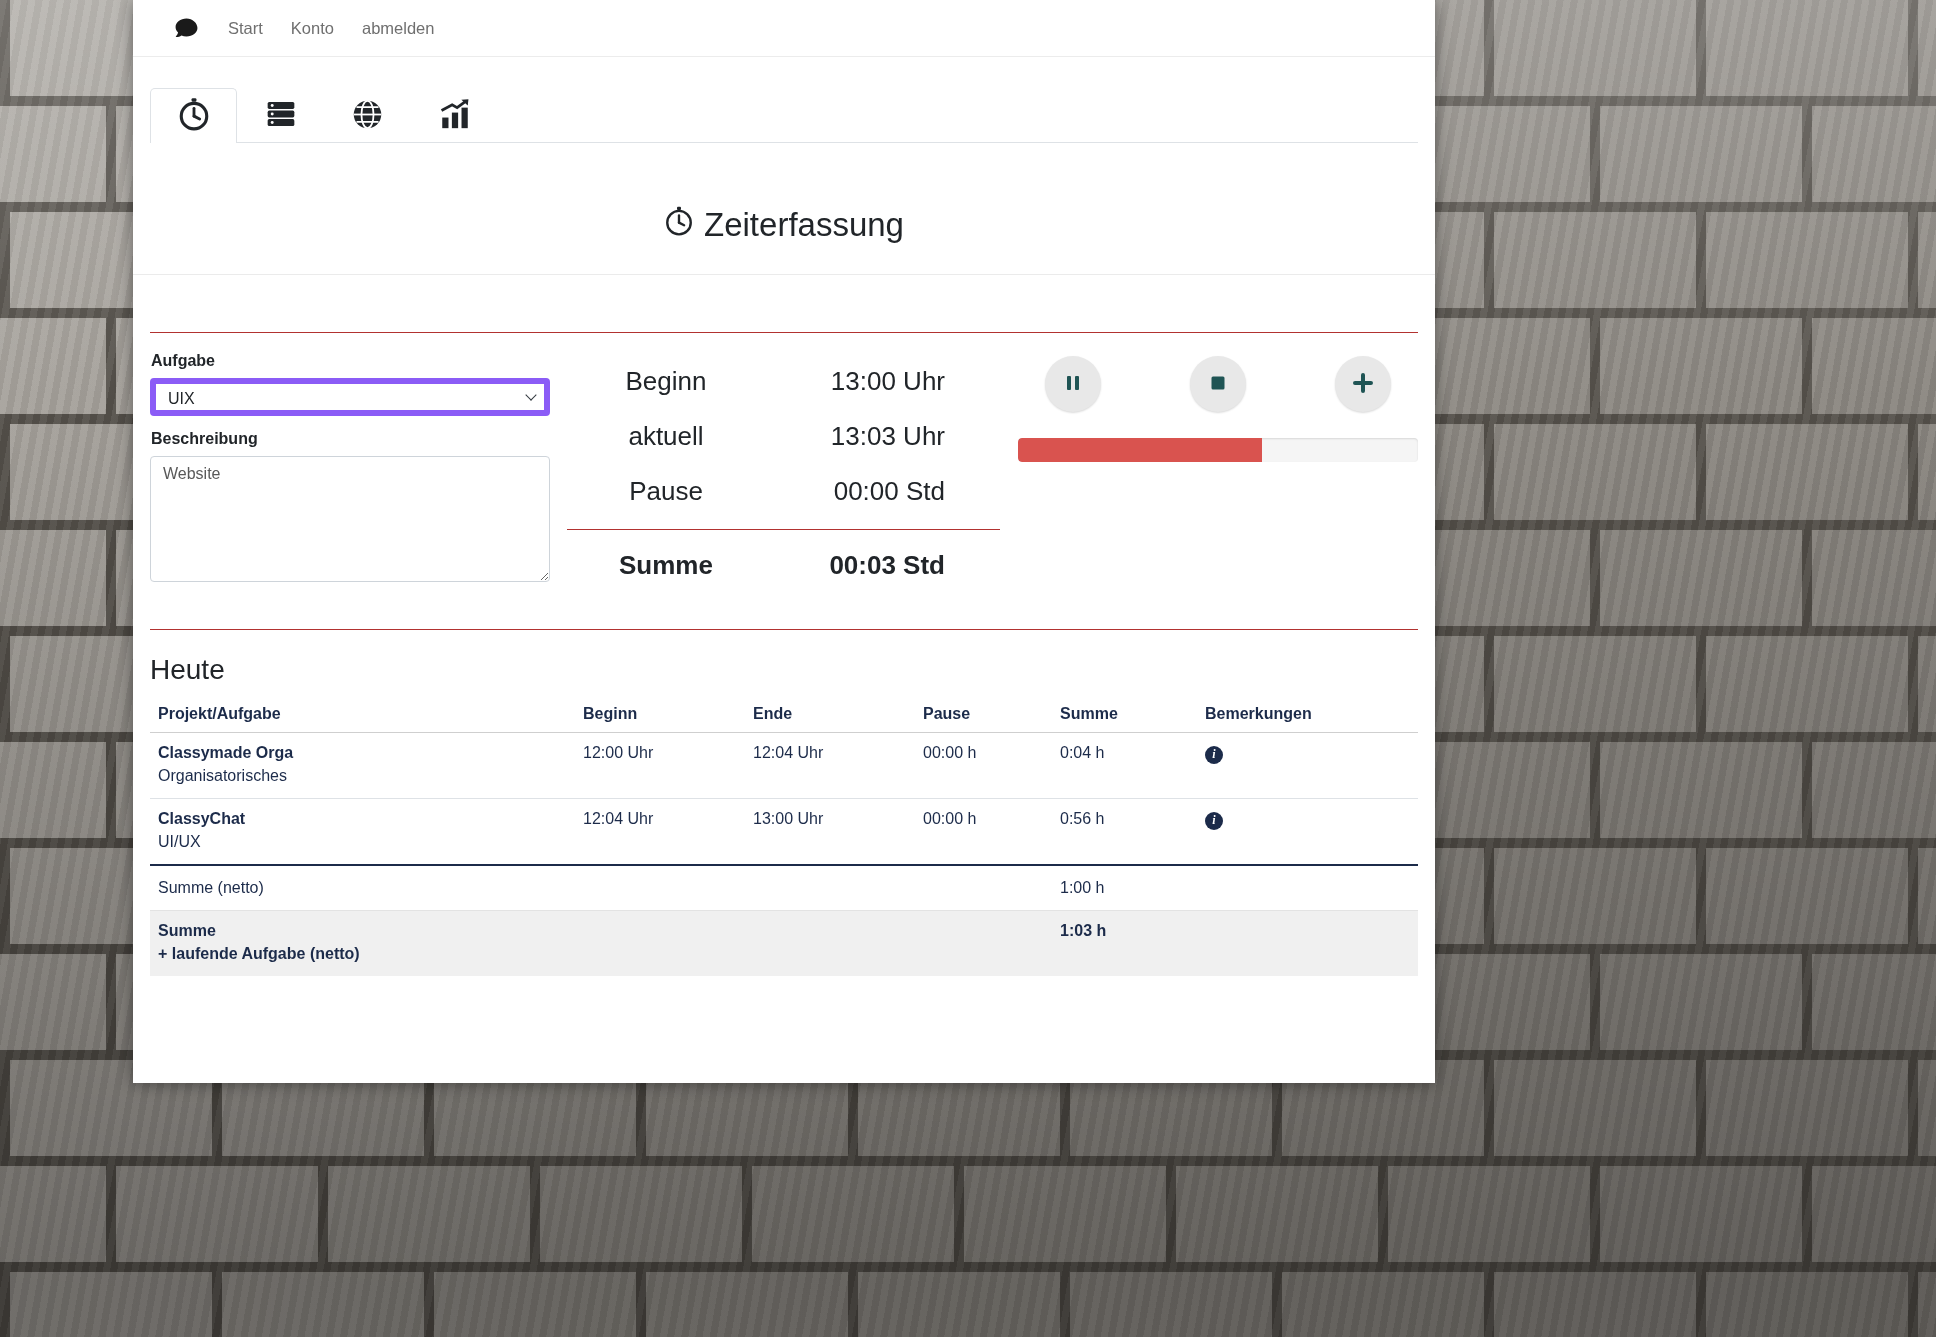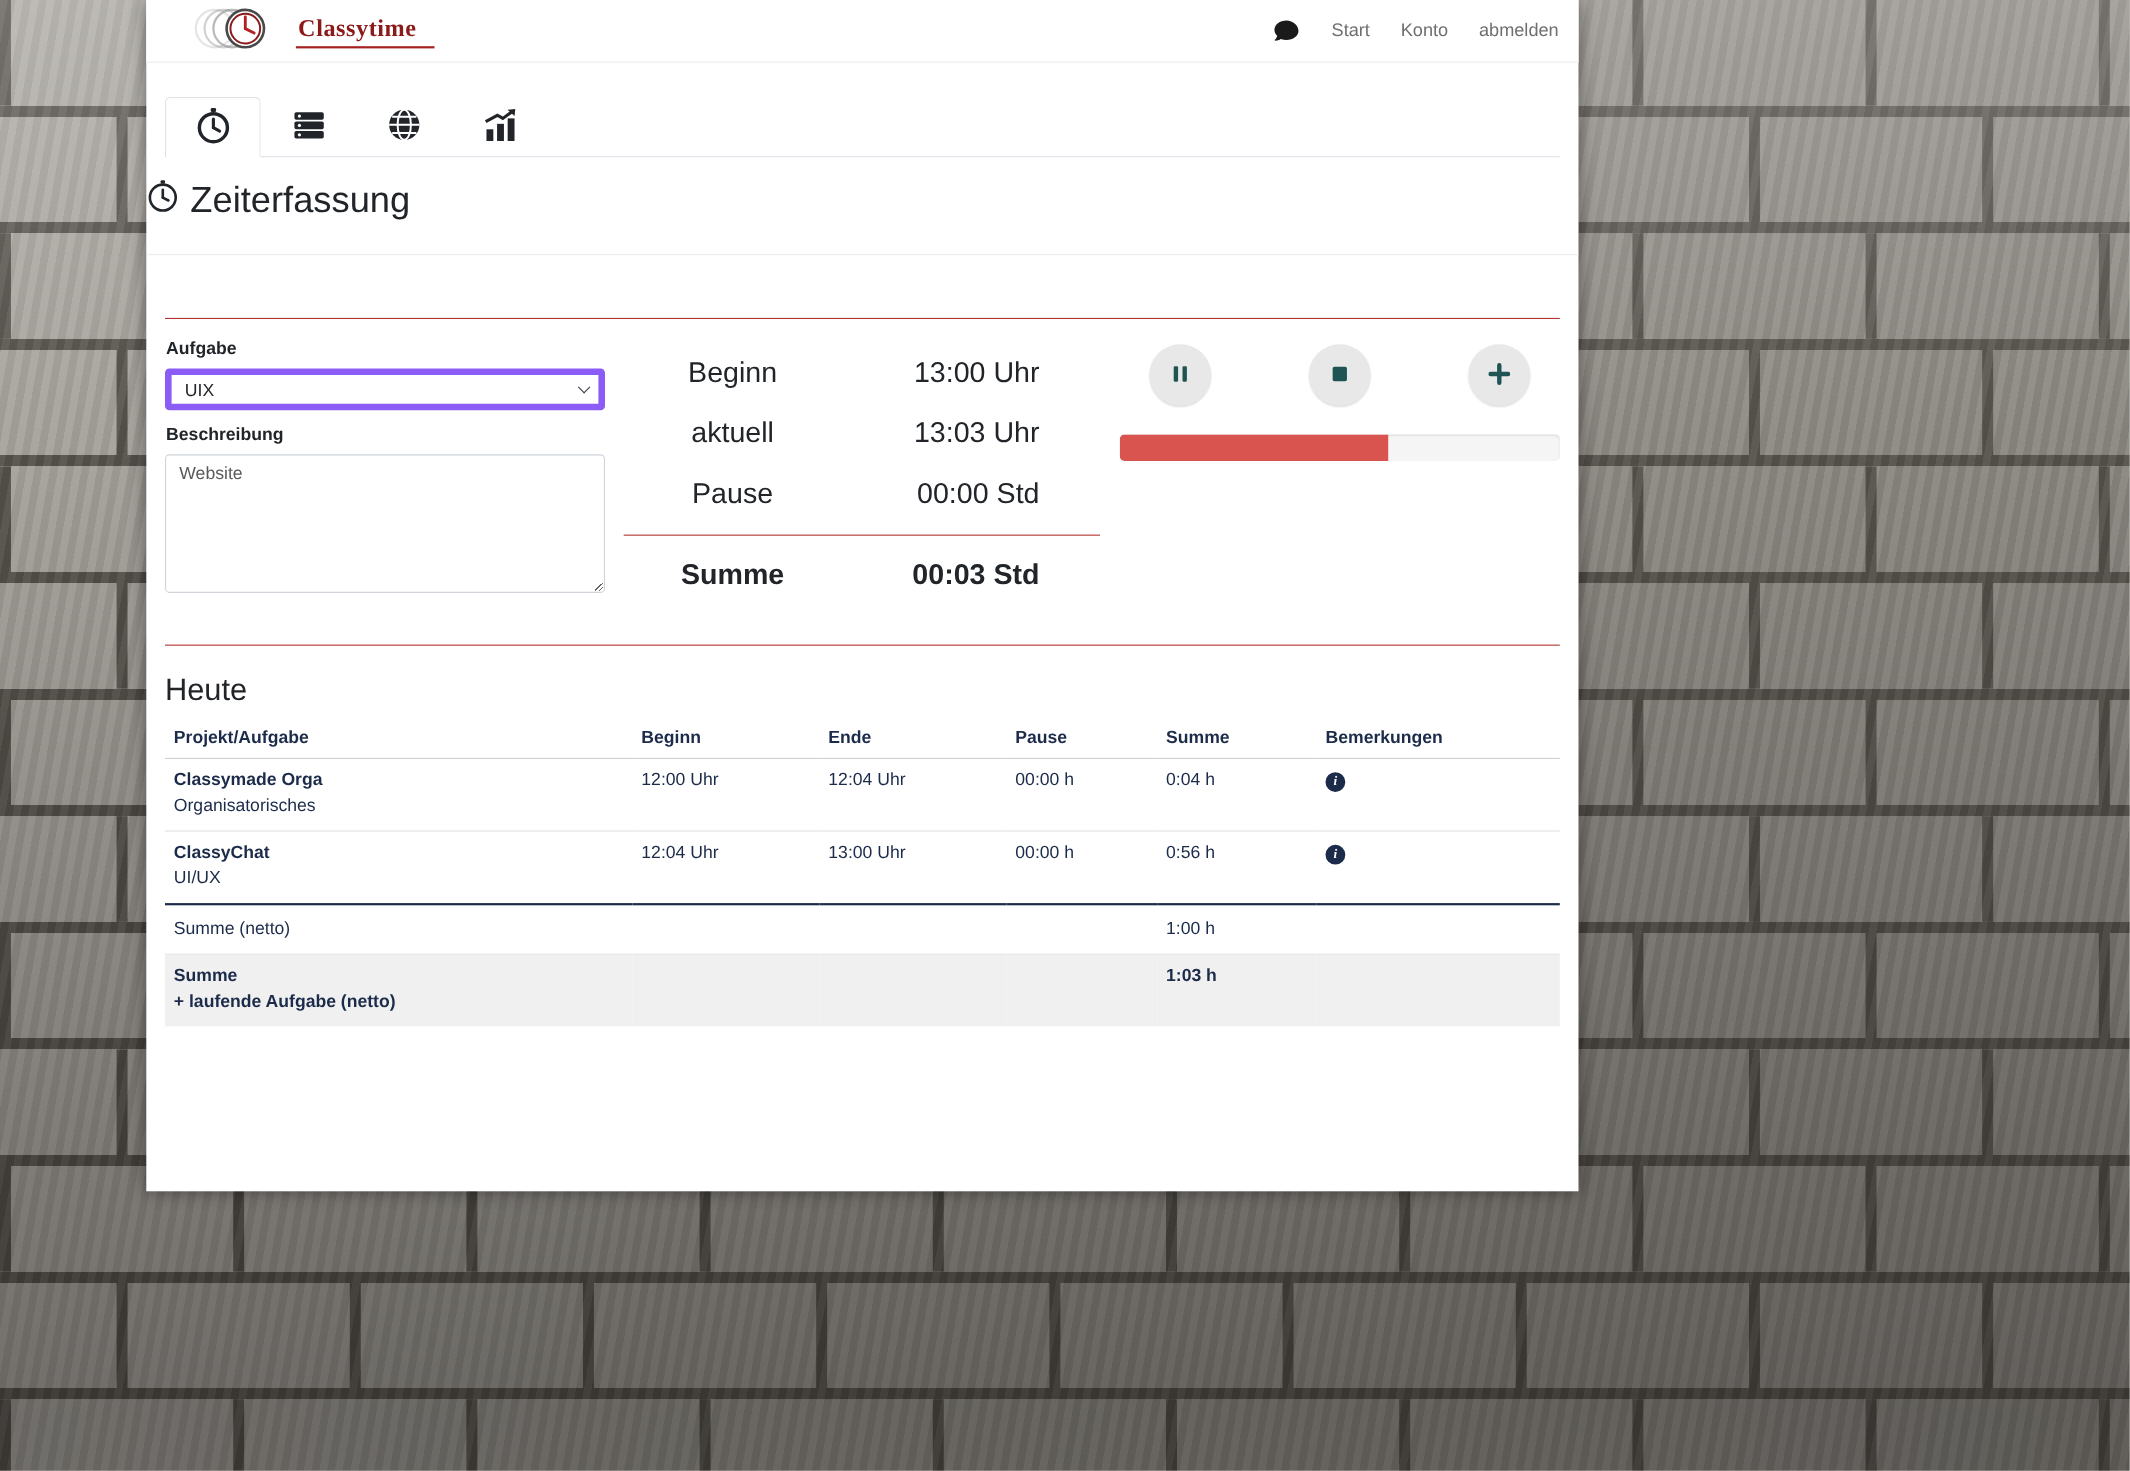--- a/index.html
+++ b/index.html
@@ -43,22 +43,22 @@
   .chat-btn { display:flex; align-items:center; cursor:pointer; }
 
   
   .tabbar { margin:31px 17px 0; display:flex; border-bottom:1px solid #dee2e6; }
   .tab { width:87px; height:55px; display:flex; align-items:center; justify-content:center;
          cursor:pointer; border:1px solid transparent; border-bottom:none; margin-bottom:-1px; }
   .tab.active { background:#fff; border-color:#dee2e6; border-radius:5px 5px 0 0;
                 box-shadow:0 1px 0 #fff; }
 
   
-  .page-title { margin-top:20px; text-align:center; font-size:33px; font-weight:400;
-                color:#212529; display:flex; align-items:center; gap:10px; }
+  .page-title { margin-top:63px; text-align:center; font-size:33px; font-weight:400;
+                color:#212529; display:flex; align-items:center; justify-content:center; gap:10px; }
 
   .hr-gray { border:0; border-top:1px solid #ebebeb; margin:30px 0 0; }
   .hr-red { border:0; border-top:1px solid var(--accent-red); margin:57px 17px 0; }
   .hr-red.second { margin-top:36px; }
 
   
   .timer-section { display:flex; margin:19px 17px 0; }
   .col-form { width:400px; }
   .form-label { display:block; font-weight:700; font-size:16px; margin:0 0 8px 1px; color:#212529; }
   .select-wrap { position:relative; margin-bottom:14px; }
@@ -109,36 +109,20 @@
                font-family:"Liberation Serif", serif; font-style:italic; cursor:pointer; }
 </style>
 </head>
 <body>
 
 <div class="bg"></div>
 
 <div class="app">
 
   <nav class="navbar">
-    <a class="brand">
-      <span>
-        <svg width="94" height="46" viewBox="0 0 94 46">
-          <g fill="none" stroke="#8a8a8a" stroke-width="2">
-            <circle cx="22" cy="23" r="17" opacity=".22"></circle>
-            <circle cx="30" cy="23" r="17" opacity=".38"></circle>
-            <circle cx="38" cy="23" r="17" opacity=".6"></circle>
-          </g>
-          <circle cx="50" cy="23" r="17" fill="#fff" stroke="#4a4a4a" stroke-width="2.4"></circle>
-          <circle cx="50" cy="23" r="13.5" fill="none" stroke="#8b1a1a" stroke-width="1.8"></circle>
-          <line x1="50" y1="23" x2="50" y2="12.5" stroke="#b22222" stroke-width="2.6" stroke-linecap="round"></line>
-          <line x1="50" y1="23" x2="58" y2="27" stroke="#b22222" stroke-width="2.6" stroke-linecap="round"></line>
-        </svg>
-      </span>
-      <span class="brand-text">Classytime</span>
-    </a>
     <div class="nav-right">
       <span class="chat-btn">
         <svg width="27" height="25" viewBox="0 0 24 24" fill="#1a1a1a">
           <path d="M12 2.5C6.2 2.5 1.5 6.1 1.5 10.6c0 2 .9 3.8 2.4 5.2-.3 1.4-1 2.6-2 3.5-.3.3-.1.8.3.8 1.9 0 3.6-.6 4.9-1.5 1.5.6 3.1 1 4.9 1 5.8 0 10.5-3.6 10.5-8.1S17.8 2.5 12 2.5z"></path>
         </svg>
       </span>
       <a class="nav-link">Start</a>
       <a class="nav-link">Konto</a>
       <a class="nav-link">abmelden</a>
     </div>

